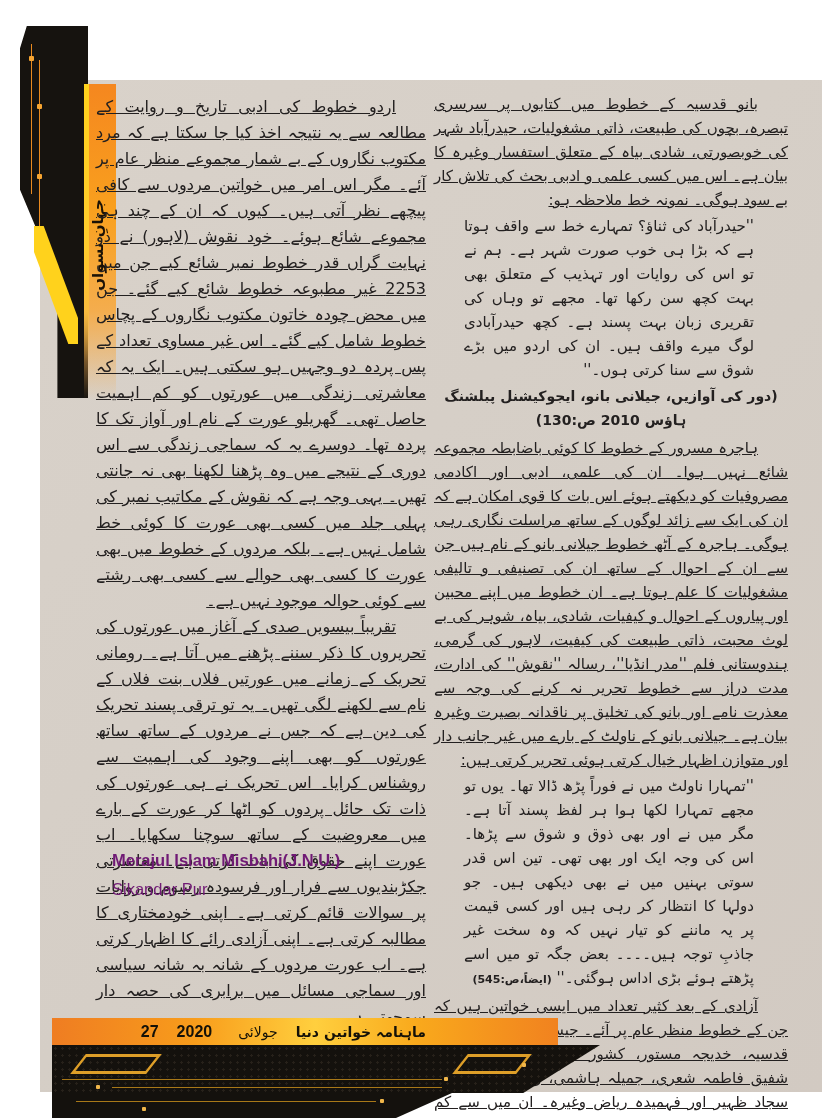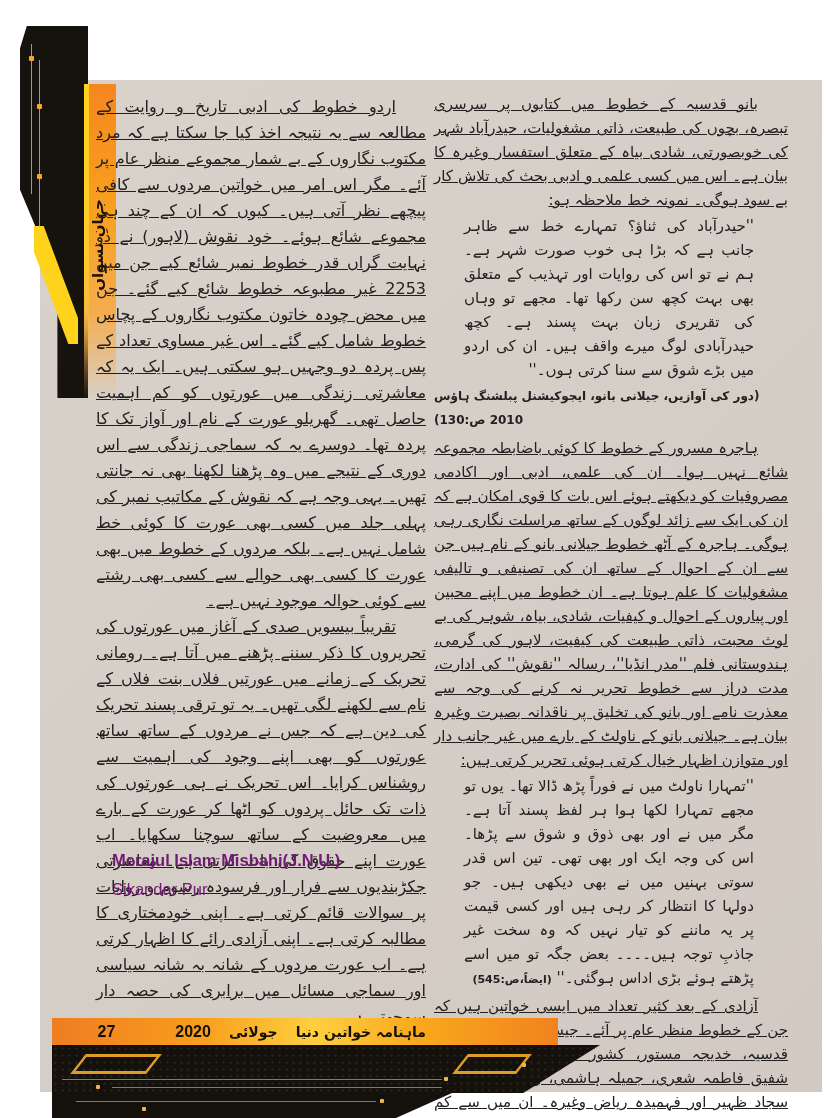--- a/index.html
+++ b/index.html
@@ -42,43 +42,43 @@
   .col-left{
     position:absolute;left:96px;top:94px;width:330px;
     font-size:16px;line-height:26px;
   }
   .col-right{
     position:absolute;left:434px;top:92px;width:354px;
     font-size:15px;line-height:24px;
   }
   .indent{text-indent:30px;text-decoration:underline;}
   .quote{margin:2px 34px 2px 30px;text-indent:0;}
-  .cite{font-size:12px;font-weight:bold;text-align:left;direction:rtl;margin:2px 0 4px 0;}
+  .cite{font-size:14px;font-weight:bold;text-align:center;direction:rtl;margin:2px 0 4px 0;}
   .cite-inline{font-size:11px;font-weight:bold;}
   
   .author{
     position:absolute;left:112px;top:846px;width:320px;
     font-family:"Liberation Sans","DejaVu Sans",sans-serif;
     font-size:16.5px;line-height:29px;color:#701a75;
   }
   .author .name{font-weight:bold;}
   
   .footer-bar{
     position:absolute;left:52px;top:1018px;width:506px;height:27px;
     background:linear-gradient(90deg,#ef7d22 0%,#f89c1b 28%,#ffcf3e 52%,#f9a91c 72%,#f1821f 100%);
     display:flex;align-items:center;direction:rtl;
     padding-right:132px;box-sizing:border-box;gap:18px;
     color:#141108;white-space:nowrap;
   }
   .footer-bar .mag{font-size:14px;font-weight:bold;}
-  .footer-bar .mon{font-size:14px;font-weight:bold;}
+  .footer-bar .mon{font-size:14px;font-weight:normal;margin-left:8px;}
   .footer-bar .yr,.footer-bar .pg{
     font-family:"Liberation Sans",sans-serif;font-size:16px;font-weight:bold;
   }
-  .footer-bar .pg{margin-right:42px;text-align:center;}
+  .footer-bar .pg{text-align:center;}
   .footer-band{
     position:absolute;left:52px;top:1045px;width:548px;height:48px;
     background-color:#14110d;
     background-image:radial-gradient(#27211a 1px,transparent 1.4px);
     background-size:7px 7px;
     clip-path:polygon(0 0,100% 0,86% 100%,0 100%);
   }
   .footer-corner{
     position:absolute;left:52px;top:1093px;width:400px;height:25px;
     background:#14110d;
@@ -115,21 +115,21 @@
 
 </div>
 
 <div class="author">
   <div class="name">Merajul Islam Misbahi(J.N.U.)</div>
   <div>Sikandar Pur</div>
 </div>
 
 <div class="col-right urdu">
   <div class="indent">بانو قدسیہ کے خطوط میں کتابوں پر سرسری تبصرہ، بچوں کی طبیعت، ذاتی مشغولیات، حیدرآباد شہر کی خوبصورتی، شادی بیاہ کے متعلق استفسار وغیرہ کا بیان ہے۔ اس میں کسی علمی و ادبی بحث کی تلاش کار بے سود ہوگی۔ نمونہ خط ملاحظہ ہو:</div>
-  <div class="quote">''حیدرآباد کی ثناؤ؟ تمہارے خط سے ظاہر جانب ہے کہ بڑا ہی خوب صورت شہر ہے۔ ہم نے تو اس کی روایات اور تہذیب کے متعلق بھی بہت کچھ سن رکھا تھا۔ مجھے تو وہاں کی تقریری زبان بہت پسند ہے۔ کچھ حیدرآبادی لوگ میرے واقف ہیں۔ ان کی اردو میں بڑے شوق سے سنا کرتی ہوں۔''</div>
+  <div class="quote">''حیدرآباد کی ثناؤ؟ تمہارے خط سے واقف ہوتا ہے کہ بڑا ہی خوب صورت شہر ہے۔ ہم نے تو اس کی روایات اور تہذیب کے متعلق بھی بہت کچھ سن رکھا تھا۔ مجھے تو وہاں کی تقریری زبان بہت پسند ہے۔ کچھ حیدرآبادی لوگ میرے واقف ہیں۔ ان کی اردو میں بڑے شوق سے سنا کرتی ہوں۔''</div>
   <div class="cite">(دور کی آوازیں، جیلانی بانو، ایجوکیشنل پبلشنگ ہاؤس 2010 ص:130)</div>
   <div class="indent">ہاجرہ مسرور کے خطوط کا کوئی باضابطہ مجموعہ شائع نہیں ہوا۔ ان کی علمی، ادبی اور اکادمی مصروفیات کو دیکھتے ہوئے اس بات کا قوی امکان ہے کہ ان کی ایک سے زائد لوگوں کے ساتھ مراسلت نگاری رہی ہوگی۔ ہاجرہ کے آٹھ خطوط جیلانی بانو کے نام ہیں جن سے ان کے احوال کے ساتھ ان کی تصنیفی و تالیفی مشغولیات کا علم ہوتا ہے۔ ان خطوط میں اپنے محبین اور پیاروں کے احوال و کیفیات، شادی، بیاہ، شوہر کی بے لوث محبت، ذاتی طبیعت کی کیفیت، لاہور کی گرمی، ہندوستانی فلم ''مدر انڈیا''، رسالہ ''نقوش'' کی ادارت، مدت دراز سے خطوط تحریر نہ کرنے کی وجہ سے معذرت نامے اور بانو کی تخلیق پر ناقدانہ بصیرت وغیرہ بیان ہے۔ جیلانی بانو کے ناولٹ کے بارے میں غیر جانب دار اور متوازن اظہار خیال کرتی ہوئی تحریر کرتی ہیں:</div>
   <div class="quote"><span>''تمہارا ناولٹ میں نے فوراً پڑھ ڈالا تھا۔ یوں تو مجھے تمہارا لکھا ہوا ہر لفظ پسند آتا ہے۔ مگر میں نے اور بھی ذوق و شوق سے پڑھا۔ اس کی وجہ ایک اور بھی تھی۔ تین اس قدر سوتی بہنیں میں نے بھی دیکھی ہیں۔ جو دولہا کا انتظار کر رہی ہیں اور کسی قیمت پر یہ ماننے کو تیار نہیں کہ وہ سخت غیر جاذبِ توجہ ہیں۔۔۔۔ بعض جگہ تو میں اسے پڑھتے ہوئے بڑی اداس ہوگئی۔'' </span><span class="cite-inline">(ایضاً،ص:545)</span></div>
   <div class="indent">آزادی کے بعد کثیر تعداد میں ایسی خواتین ہیں کہ جن کے خطوط منظر عام پر آئے۔ جیسے پروین شاکر، بانو قدسیہ، خدیجہ مستور، کشور ناہید، ہاجرہ مسرور، شفیق فاطمہ شعری، جمیلہ ہاشمی، زاہدہ حنا، رضیہ سجاد ظہیر اور فہمیدہ ریاض وغیرہ۔ ان میں سے کم ہی خواتین ایسی ہیں کہ جن کے خطوط کا باقاعدہ مجموعہ شائع ہوا ہے۔ زیادہ تر خواتین ایسی ہیں کہ جن کے</div>
 </div>
 
 <div class="footer-bar">
   <span class="mag">ماہنامہ خواتین دنیا</span>
   <span class="mon">جولائی</span>
   <span class="yr">2020</span>

